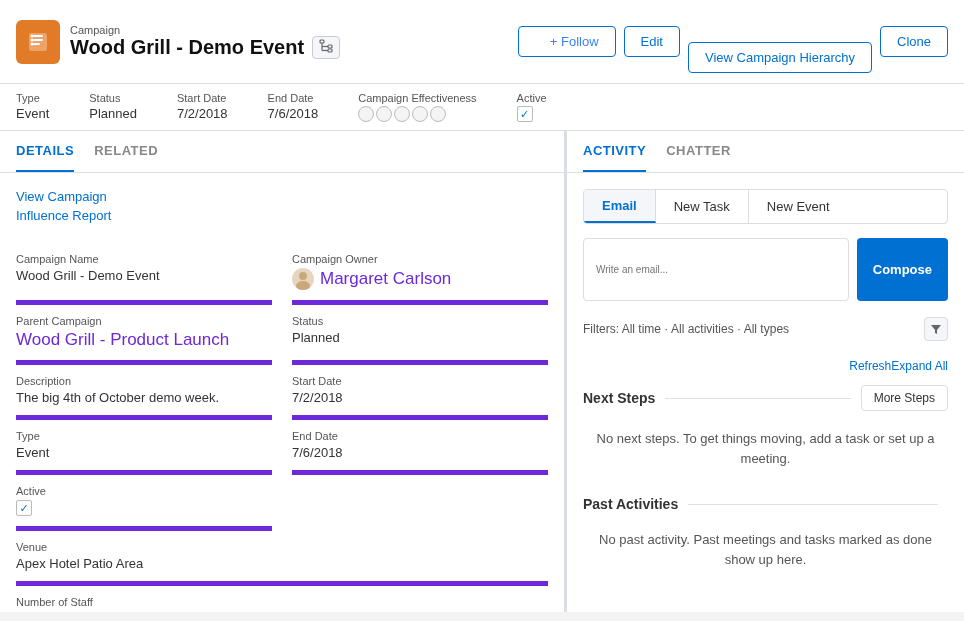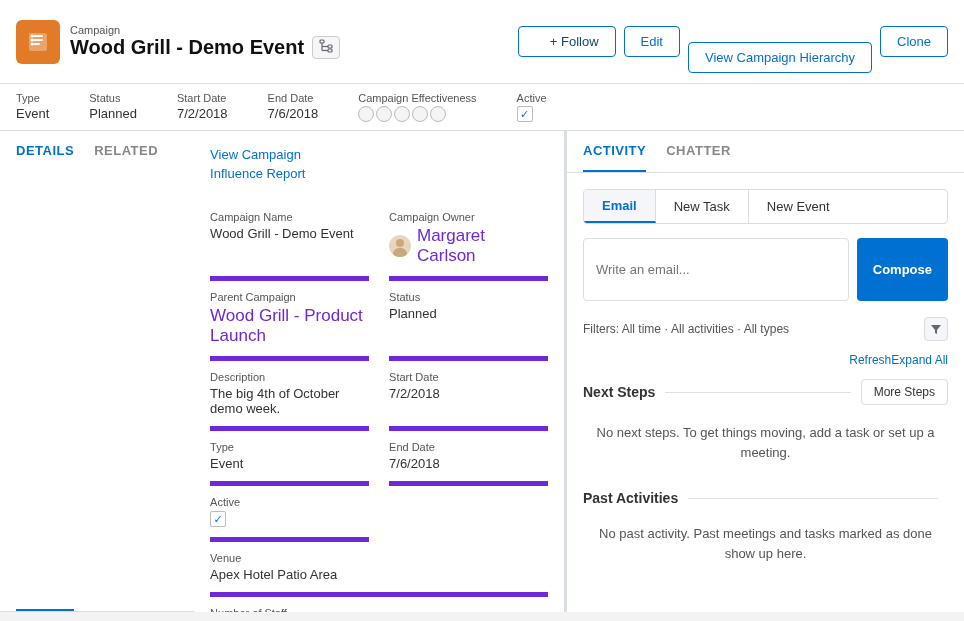--- a/index.html
+++ b/index.html
@@ -45,21 +45,21 @@
       padding: 7px 16px;
       border-radius: 4px;
       border: 1px solid #ccc;
       font-size: 13px;
       cursor: pointer;
       background: #fff;
       color: #0070d2;
       font-weight: 400;
     }
     .btn-follow {
-      color: #0c4a6e;
+      color: #3b82f6;
       border-color: #0070d2;
       padding-left: 31px;
     }
     .btn-edit { color: #0070d2; border-color: #0070d2; }
     .btn-view-hierarchy { color: #0070d2; border-color: #0070d2; margin-top: 32px; }
     .btn-clone { color: #0070d2; border-color: #0070d2; }
 
     
     .meta-bar {
       background: #fff;
@@ -93,21 +93,21 @@
       height: calc(621px - 140px);
       background: #f3f3f3;
     }
 
     
     .left-panel {
       flex: 0 0 567px;
       background: #fff;
       border-right: 3px solid #d8dde6;
       display: flex;
-      flex-direction: row;
+      flex-direction: column;
       overflow-y: auto;
     }
     .tabs-bar {
       display: flex;
       border-bottom: 1px solid #ddd;
       padding: 0 16px;
     }
     .tab {
       padding: 12px 0;
       margin-right: 20px;
@@ -195,40 +195,40 @@
     .email-compose {
       display: flex;
       gap: 8px;
       margin-bottom: 16px;
     }
     .email-input {
       flex: 1;
       padding: 8px 12px;
       border: 1px solid #ddd;
       border-radius: 4px;
-      font-size: 13px;
+      font-size: 10px;
       color: #888;
     }
     .compose-btn {
       background: #0070d2;
       color: #fff;
       border: none;
       border-radius: 4px;
       padding: 24px 16px;
       font-size: 13px;
       font-weight: 600;
       cursor: pointer;
     }
 
     
     .filters-row {
       display: flex;
       justify-content: space-between;
       align-items: center;
-      margin-bottom: 12px;
+      margin-bottom: 18px;
       font-size: 12px;
       color: #555;
     }
     .filter-icon {
       width: 24px; height: 24px;
       background: #f4f6f9;
       border: 1px solid #ddd;
       border-radius: 4px;
       display: flex; align-items: center; justify-content: center;
       cursor: pointer;

